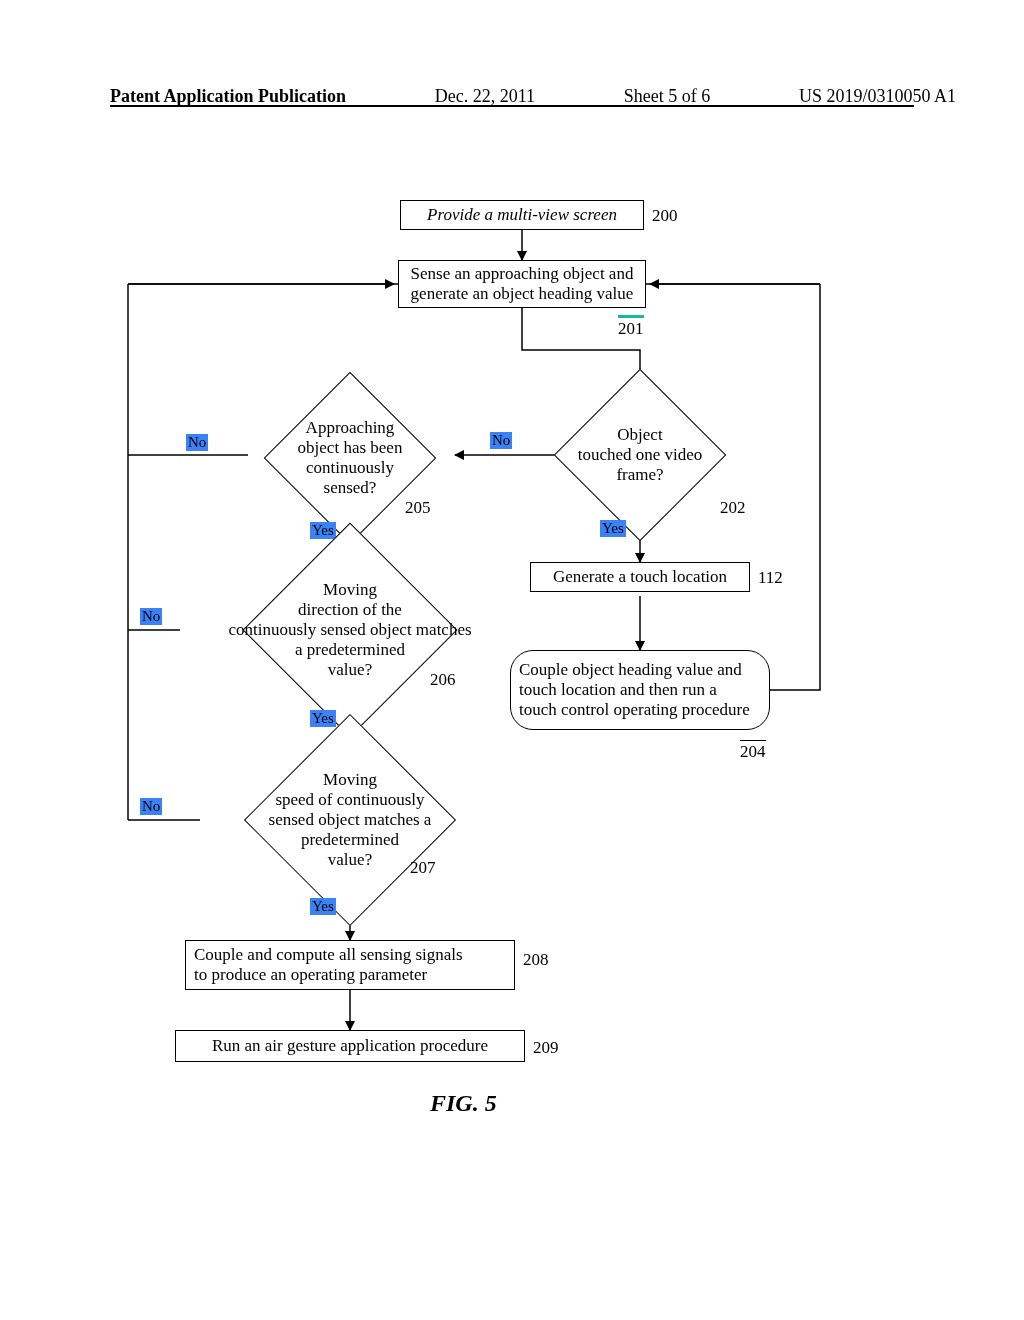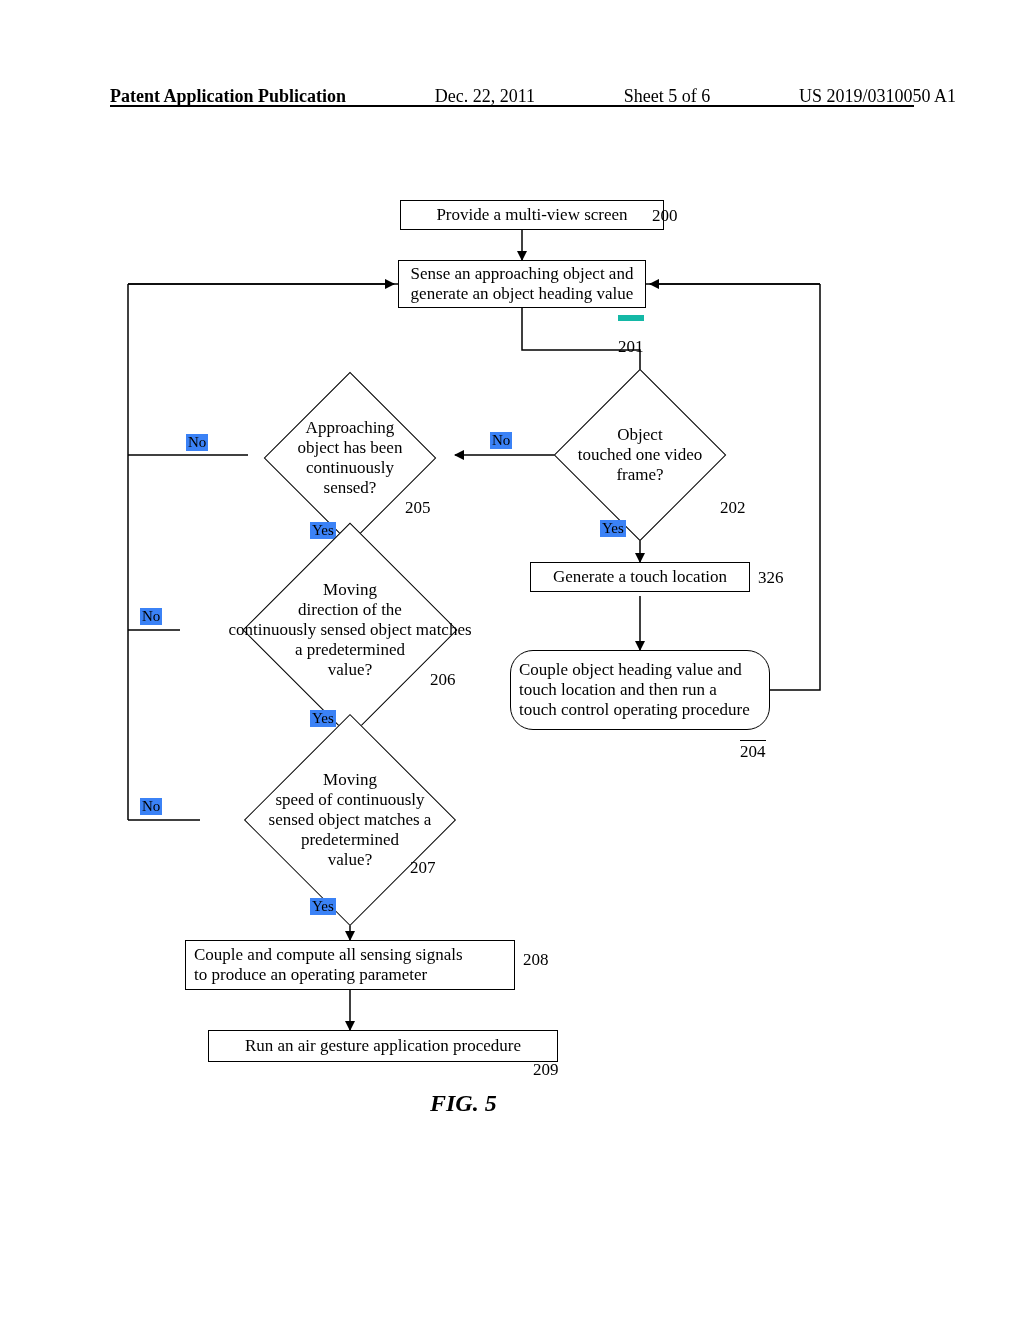--- a/index.html
+++ b/index.html
@@ -143,45 +143,45 @@
 
       <polyline points="180,630 128,630"></polyline>
 
       <polyline points="200,820 128,820"></polyline>
 
       <line x1="128" y1="820" x2="128" y2="284"></line>
       <polyline points="128,284 394,284" marker-end="url(#arr)"></polyline>
     </g>
   </svg>
 
-  <div class="node rect" style="left:400px; top:200px; width:264px; height:30px;">
+  <div class="node rect" style="left:400px; top:200px; width:244px; height:30px;font-style:italic;">
     <span>Provide a multi-view screen</span>
   </div>
   <span class="smalllabel" style="left:652px; top:206px;">200</span>
 
   <div class="node rect" style="left:398px; top:260px; width:248px; height:48px;">
     <span>Sense an approaching object and
 generate an object heading value</span>
   </div>
-  <span class="smalllabel" style="left:618px; top:315px; border-top:6px solid #14b8a6; padding-top:16px;">201</span>
+  <span class="smalllabel" style="left:618px; top:315px; border-top:3px solid #14b8a6; padding-top:1px;">201</span>
 
   <div class="node diamond" style="left:545px; top:400px; width:190px; height:110px;">
     <div class="shape" style="width:120px; height:120px;"></div>
     <div class="dtext">Object
 touched one video
 frame?</div>
   </div>
   <span class="smalllabel" style="left:720px; top:498px;">202</span>
   <span class="label" style="left:600px; top:520px;">Yes</span>
   <span class="label" style="left:490px; top:432px;">No</span>
 
   <div class="node rect" style="left:530px; top:562px; width:220px; height:30px;">
     <span>Generate a touch location</span>
   </div>
-  <span class="smalllabel" style="left:758px; top:568px;">326</span>
+  <span class="smalllabel" style="left:758px; top:568px;">112</span>
 
   <div class="node rect" style="left:510px; top:650px; width:260px; height:80px; text-align:left; justify-content:flex-start;border-radius:23px;">
     <span>Couple object heading value and
 touch location and then run a
 touch control operating procedure</span>
   </div>
   <span class="smalllabel" style="left:740px; top:740px; border-top:1px solid #000; padding-top:1px;">204</span>
 
   <div class="node diamond" style="left:248px; top:398px; width:204px; height:120px;">
     <div class="shape" style="width:120px; height:120px;"></div>
@@ -217,20 +217,20 @@
   <span class="smalllabel" style="left:410px; top:858px;">207</span>
   <span class="label" style="left:310px; top:898px;">Yes</span>
   <span class="label" style="left:140px; top:798px;">No</span>
 
   <div class="node rect" style="left:185px; top:940px; width:330px; height:50px; text-align:left; justify-content:flex-start;">
     <span>Couple and compute all sensing signals
 to produce an operating parameter</span>
   </div>
   <span class="smalllabel" style="left:523px; top:950px;">208</span>
 
-  <div class="node rect" style="left:175px; top:1030px; width:350px; height:32px;margin-left:33px;">
+  <div class="node rect" style="left:175px; top:1030px; width:350px; height:32px;">
     <span>Run an air gesture application procedure</span>
   </div>
-  <span class="smalllabel" style="left:533px; top:1060px;">209</span>
+  <span class="smalllabel" style="left:533px; top:1038px;">209</span>
 
   <div class="fig" style="left:430px; top:1090px;">FIG. 5</div>
 
 </div>
 
 </body></html>

